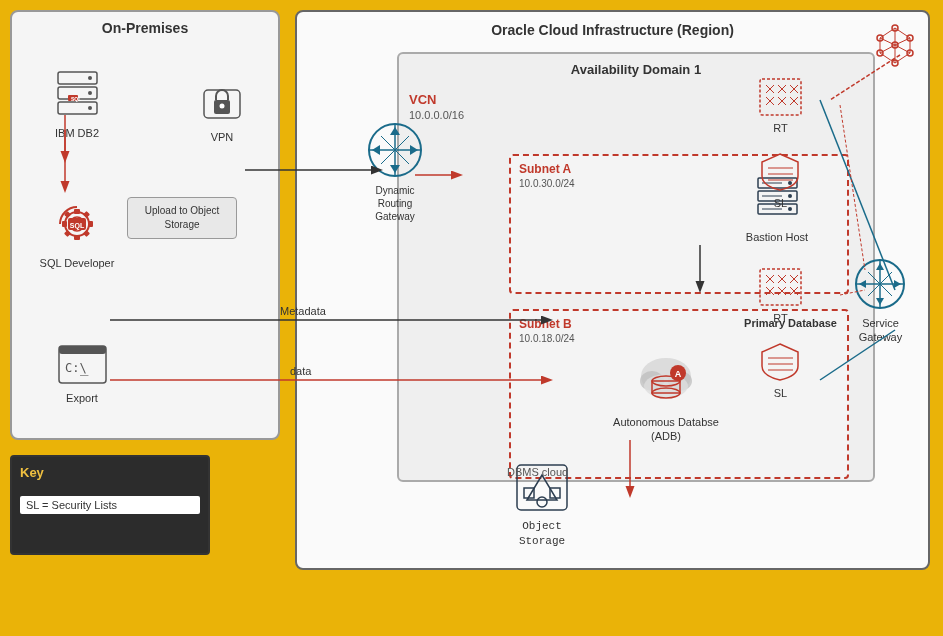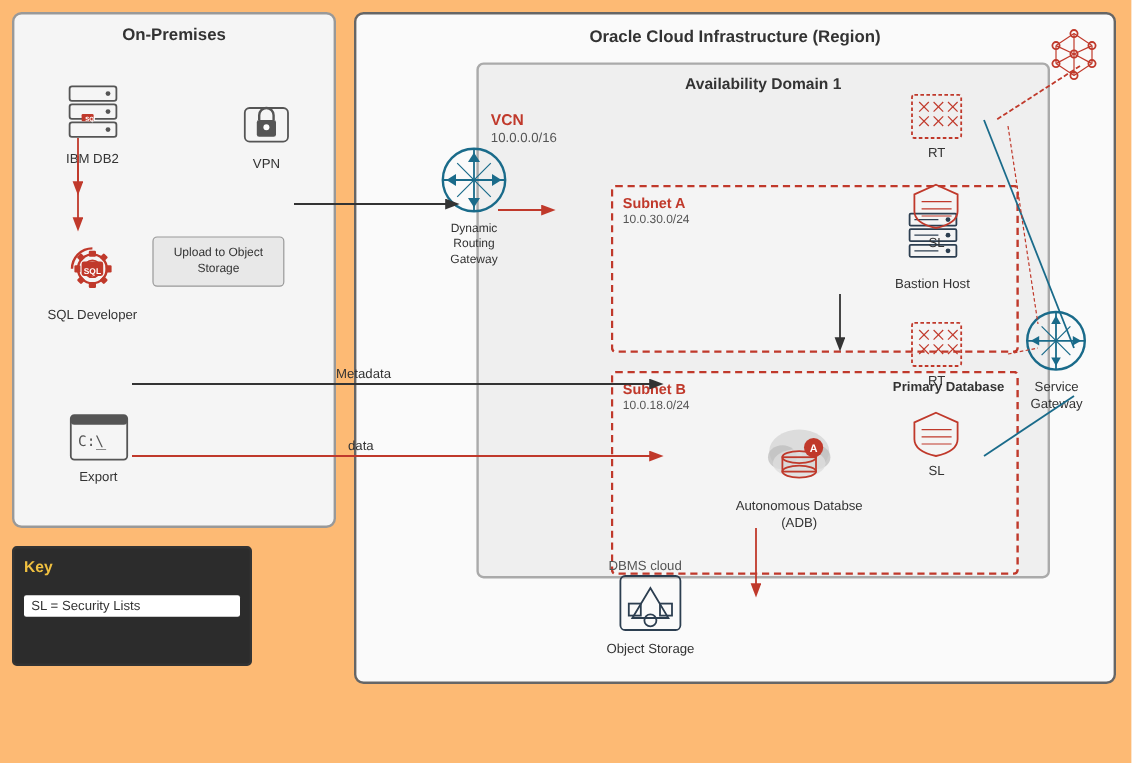--- a/index.html
+++ b/index.html
@@ -8,21 +8,21 @@
       background: #fff;
       width: 943px;
       height: 636px;
       overflow: hidden;
       position: relative;
     }
     .diagram-container {
       width: 943px;
       height: 636px;
       position: relative;
-      background: #fdba74;
+      background: #eab308;
     }
 
     
     .on-premises {
       position: absolute;
       left: 10px;
       top: 10px;
       width: 270px;
       height: 430px;
       border: 2px solid #999;
@@ -421,21 +421,21 @@
 
         <polygon points="27,6 23,13 31,13" fill="#1a6b8a"></polygon>
         <polygon points="27,48 23,41 31,41" fill="#1a6b8a"></polygon>
         <polygon points="6,27 13,23 13,31" fill="#1a6b8a"></polygon>
         <polygon points="48,27 41,23 41,31" fill="#1a6b8a"></polygon>
       </svg>
       <div class="icon-label">Service
 Gateway</div>
     </div>
 
-    <div class="icon-box" style="left:200px;bottom:20px;width:90px;">
+    <div class="icon-box" style="left:200px;bottom:20px;width:90px;font-family:Liberation Mono, monospace;">
       <svg width="60" height="55" viewBox="0 0 60 55">
         <rect x="5" y="5" width="50" height="45" rx="4" fill="none" stroke="#2c3e50" stroke-width="1.5"></rect>
 
         <polygon points="15,40 30,15 45,40" fill="none" stroke="#2c3e50" stroke-width="1.5"></polygon>
 
         <circle cx="30" cy="42" r="5" fill="none" stroke="#2c3e50" stroke-width="1.5"></circle>
 
         <rect x="12" y="28" width="10" height="10" fill="none" stroke="#2c3e50" stroke-width="1.5"></rect>
         <rect x="38" y="28" width="10" height="10" fill="none" stroke="#2c3e50" stroke-width="1.5"></rect>
       </svg>

